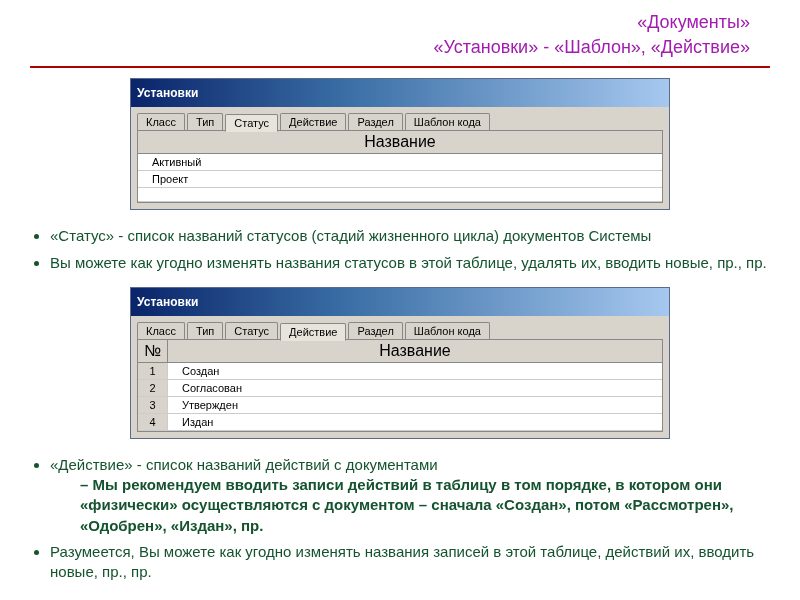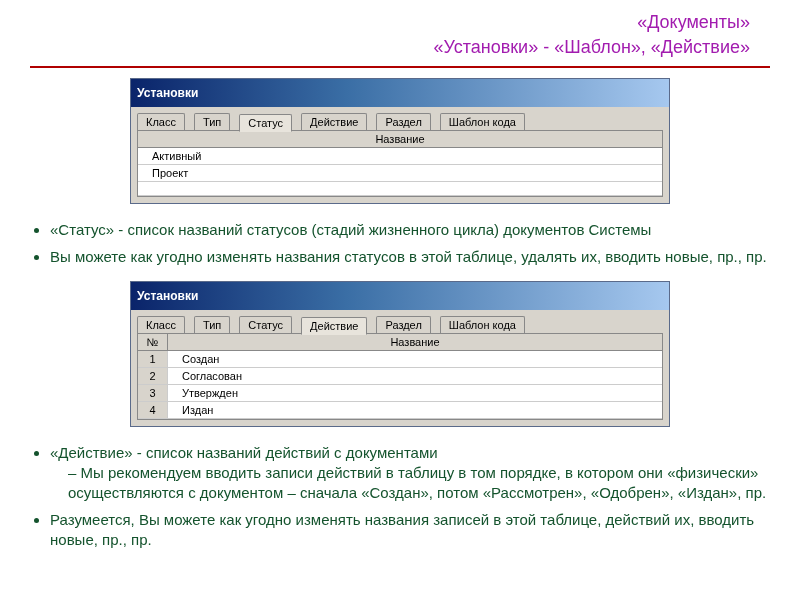--- a/index.html
+++ b/index.html
@@ -2,35 +2,35 @@
 <html><head>
 <meta charset="utf-8">
 <style>
   * { box-sizing: border-box; margin: 0; padding: 0; }
   body { font-family: Arial, sans-serif; font-size: 13px; color: #000; background: #fff; width: 800px; height: 600px; overflow: hidden; padding: 10px 30px; }
   .header-block { text-align: right; margin-right: 20px; line-height: 1.4; }
   .header-block div { font-size: 18px; color: #a21caf; }
   .red-rule { border: none; border-top: 2px solid #b00000; margin: 6px 0 10px 0; }
   .win { border: 1px solid #5a6a8a; background: #d8d4cc; margin: 0 auto 16px auto; width: 540px; }
   .titlebar { background: linear-gradient(to right, #0a246a 0%, #3a6ea5 40%, #a6c8ef 100%); color: #fff; font-size: 12px; font-weight: bold; padding: 7px 6px; }
-  .tabs { display: flex; gap: 9px; padding: 6px 6px 0 6px; background: #d8d4cc; }
+  .tabs { display: flex; gap: 2px; padding: 6px 6px 0 6px; background: #d8d4cc; }
   .tab { font-size: 11px; padding: 2px 8px; border: 1px solid #888; border-bottom: none; background: #d8d4cc; border-radius: 2px 2px 0 0; cursor: pointer; }
   .tab.active { background: #e8e4dc; position: relative; top: 1px; border-bottom: 1px solid #e8e4dc; margin-bottom: -1px; }
   .tabpanel { border: 1px solid #888; margin: 0 6px 6px 6px; background: #fff; }
-  .gridhead { display: flex; background: #d8d4cc; border-bottom: 1px solid #888; font-size: 11px; }
+  .gridhead { display: flex; background: #d8d4cc; border-bottom: 1px solid #888; font-size: 16px; }
   .gh-num { width: 30px; border-right: 1px solid #888; padding: 2px 4px; text-align: center; }
   .gh-name { flex: 1; text-align: center; padding: 2px 4px; }
   .row { display: flex; border-bottom: 1px solid #ccc; font-size: 11px; background: #fff; }
   .r-num { width: 30px; border-right: 1px solid #ccc; padding: 2px 4px; text-align: center; background: #d8d4cc; }
   .r-name { flex: 1; padding: 2px 14px; }
   .row.empty { height: 14px; }
   .bullets { margin: 6px 0 14px 20px; }
   .bullets li { margin-bottom: 6px; line-height: 1.35; font-size: 15px; color: #14532d; }
   .bullets .strong { display: inline; }
-  .sub { list-style: none; margin-left: 18px; }
+  .sub { list-style: none; margin-left: 30px; font-weight: bold; }
   .sub li::before { content: "– "; }
 </style>
 </head>
 <body>
 
 <div class="header-block">
   <div>«Документы»</div>
   <div>«Установки» - «Шаблон», «Действие»</div>
 </div>
 <hr class="red-rule">

